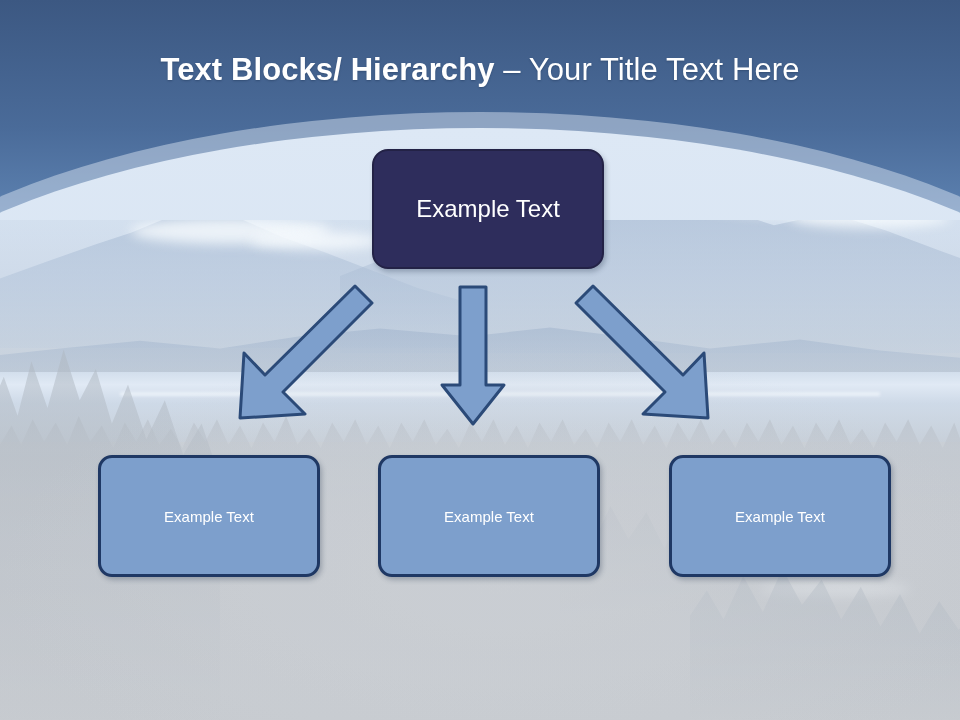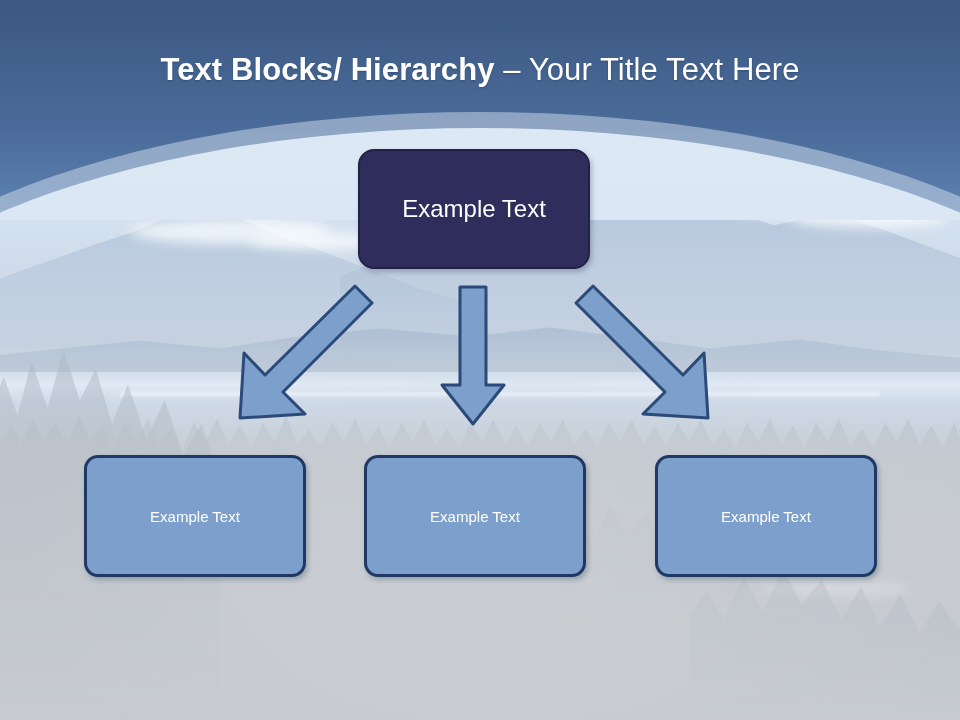--- a/index.html
+++ b/index.html
@@ -238,20 +238,21 @@
   .node {
     position: absolute;
     display: flex;
     align-items: center;
     justify-content: center;
     box-sizing: border-box;
     border-radius: 14px;
     color: #ffffff;
     text-align: center;
     box-shadow: 2px 3px 5px rgba(40,55,80,0.30);
+    margin-left: 14px;
   }
   .node-top {
     left: 358px;
     top: 149px;
     width: 232px;
     height: 120px;
     background: #2e2d5c;
     border: 2px solid #232246;
     font-size: 24px;
     border-radius: 16px;

